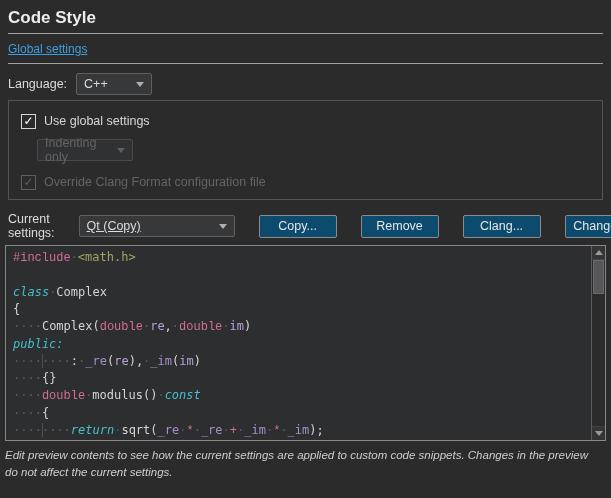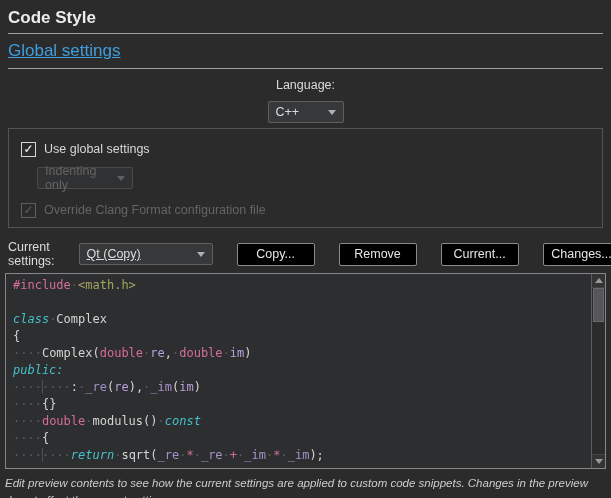--- a/index.html
+++ b/index.html
@@ -10,41 +10,41 @@
     color:var(--text,#d8d8d8);
     font-size:13px;
   }
   .page{padding:6px 8px 0 8px;}
 
   h1.title{
     font-size:17px;line-height:20px;font-weight:bold;color:#ececec;
     margin:0;padding:2px 0 5px;border-bottom:1px solid var(--separator,#a6a6a6);
   }
   .link-row{padding:7px 0 7px;border-bottom:1px solid var(--separator,#a6a6a6);}
-  .link-row a{color:var(--link,#409ede);text-decoration:underline;font-size:17px;cursor:pointer;}
+  .link-row a{color:var(--link,#409ede);text-decoration:underline;font-size:12px;cursor:pointer;}
 
   .row{display:flex;align-items:center;}
-  .language-row{margin-top:9px;gap:9px;flex-direction:column;}
+  .language-row{margin-top:9px;gap:9px;}
   .ui-label{font-size:12.5px;color:#dcdcdc;}
 
   .combo{
     display:inline-flex;align-items:center;justify-content:space-between;
     background:var(--control-bg,#36383a);border:1px solid var(--control-border,#606060);
     border-radius:2px;height:22px;padding:0 7px;box-sizing:border-box;
     font-size:12.5px;color:#dcdcdc;cursor:default;
   }
   .combo .arrow{
     width:0;height:0;border-left:4px solid transparent;border-right:4px solid transparent;
     border-top:5px solid #b0b0b0;margin-left:8px;flex:0 0 auto;
   }
   .combo.disabled{color:var(--muted,#646464);border-color:#4a4a4a;background:#303132;margin-left:16px;}
   .combo.disabled .arrow{border-top-color:#5f5f5f;}
   .combo-language{width:76px;}
   .combo-mode{width:96px;margin-top:10px;}
-  .combo-scheme{width:134px;flex:0 0 auto;text-decoration:underline;}
+  .combo-scheme{width:156px;flex:0 0 auto;text-decoration:underline;}
 
   .section-label{margin-top:12px;font-size:12.5px;}
 
   .groupbox{
     margin-top:5px;border:1px solid var(--groupbox-border,#555);
     padding:12px 12px 9px;box-sizing:border-box;
   }
   .checkbox-row{display:flex;align-items:center;gap:8px;height:16px;}
   .checkbox-row.disabled{color:var(--muted,#646464);}
   .checkbox{
@@ -53,36 +53,36 @@
     font-size:12px;line-height:12px;color:#ffffff;background:transparent;flex:0 0 auto;
   }
   .checkbox-row.disabled .checkbox{border-color:#5f5f5f;color:#5f5f5f;}
   .checkbox-row .cb-label{font-size:12.5px;}
   .checkbox-row.disabled .cb-label{color:var(--muted,#646464);}
   .override-row{margin-top:13px;}
 
   .current-row{margin-top:12px;gap:24px;}
   .btn{
     height:23px;min-width:78px;flex:1 1 auto;
-    background:#000000;border:1px solid var(--button-border,#8a8a8a);border-radius:2px;
+    background:#0c4a6e;border:1px solid var(--button-border,#8a8a8a);border-radius:2px;
     color:#e6e6e6;font-size:12.5px;font-family:"Liberation Sans",sans-serif;cursor:pointer;
   }
 
   .editor{
     position:relative;margin:5px -3px 0;height:196px;box-sizing:border-box;
     border:1px solid var(--editor-border,#8a8a8a);background:var(--editor-bg,#2d2e2f);
   }
   .code-area{
     position:absolute;top:0;left:0;right:14px;bottom:0;overflow:hidden;
     padding:3px 0 0 7px;
     font-family:"DejaVu Sans Mono",monospace;font-size:12px;line-height:17px;
   }
   .code-line{white-space:pre;}
   .tk-kw{color:var(--syn-kw,#45c0cd);font-style:italic;}
-  .tk-pre,.tk-type,.tk-op{color:var(--syn-pre,#d56d96);}
+  .tk-pre,.tk-type,.tk-op{color:var(--syn-pre,#d56d96);font-family:Liberation Mono, monospace;}
   .tk-str{color:var(--syn-str,#a2a45f);}
   .tk-id{color:var(--syn-id,#d4d4d4);}
   .tk-field{color:var(--syn-field,#a58fc8);}
   .tk-param{color:var(--syn-param,#b8a0d8);}
   .tk-ws,.tk-wsg{color:var(--syn-ws,#5c5c5c);}
   .tk-wsg{box-shadow:inset 1px 0 0 #4f4f4f;}
 
   .scrollbar{
     position:absolute;top:0;right:0;bottom:0;width:14px;
     border-left:1px solid #5c5c5c;background:#2b2b2c;box-sizing:border-box;
@@ -146,21 +146,21 @@
   </div>
 
   <div class="row current-row">
     <span class="ui-label">Current settings:</span>
     <div class="combo combo-scheme">
       <span>Qt (Copy)</span>
       <span class="arrow"></span>
     </div>
     <button class="btn">Copy...</button>
     <button class="btn">Remove</button>
-    <button class="btn">Current...</button>
+    <button class="btn">Clang...</button>
     <button class="btn">Changes...</button>
   </div>
 
   <div class="editor">
     <div class="code-area">
         <div class="code-line"><span class="tk-pre">#include</span><span class="tk-ws">·</span><span class="tk-str">&lt;math.h&gt;</span></div>
         <div class="code-line">&nbsp;</div>
         <div class="code-line"><span class="tk-kw">class</span><span class="tk-ws">·</span><span class="tk-id">Complex</span></div>
         <div class="code-line"><span class="tk-id">{</span></div>
         <div class="code-line"><span class="tk-ws">····</span><span class="tk-id">Complex(</span><span class="tk-type">double</span><span class="tk-ws">·</span><span class="tk-param">re</span><span class="tk-id">,</span><span class="tk-ws">·</span><span class="tk-type">double</span><span class="tk-ws">·</span><span class="tk-param">im</span><span class="tk-id">)</span></div>

